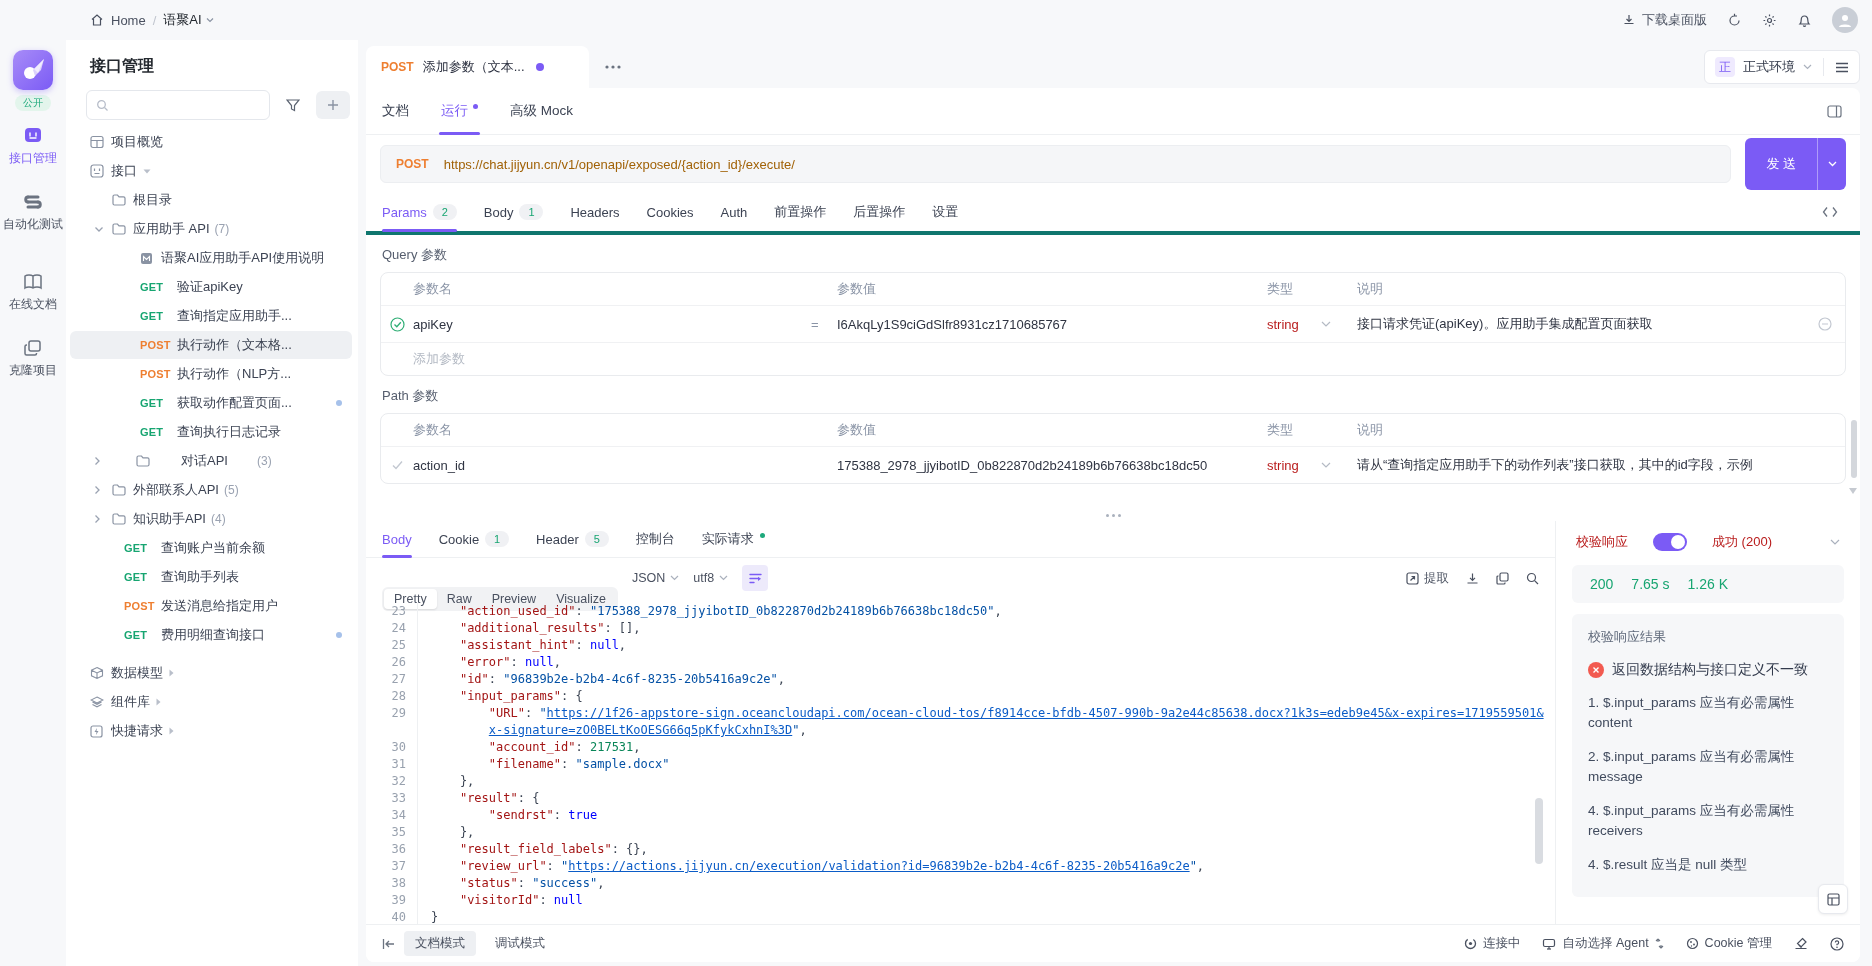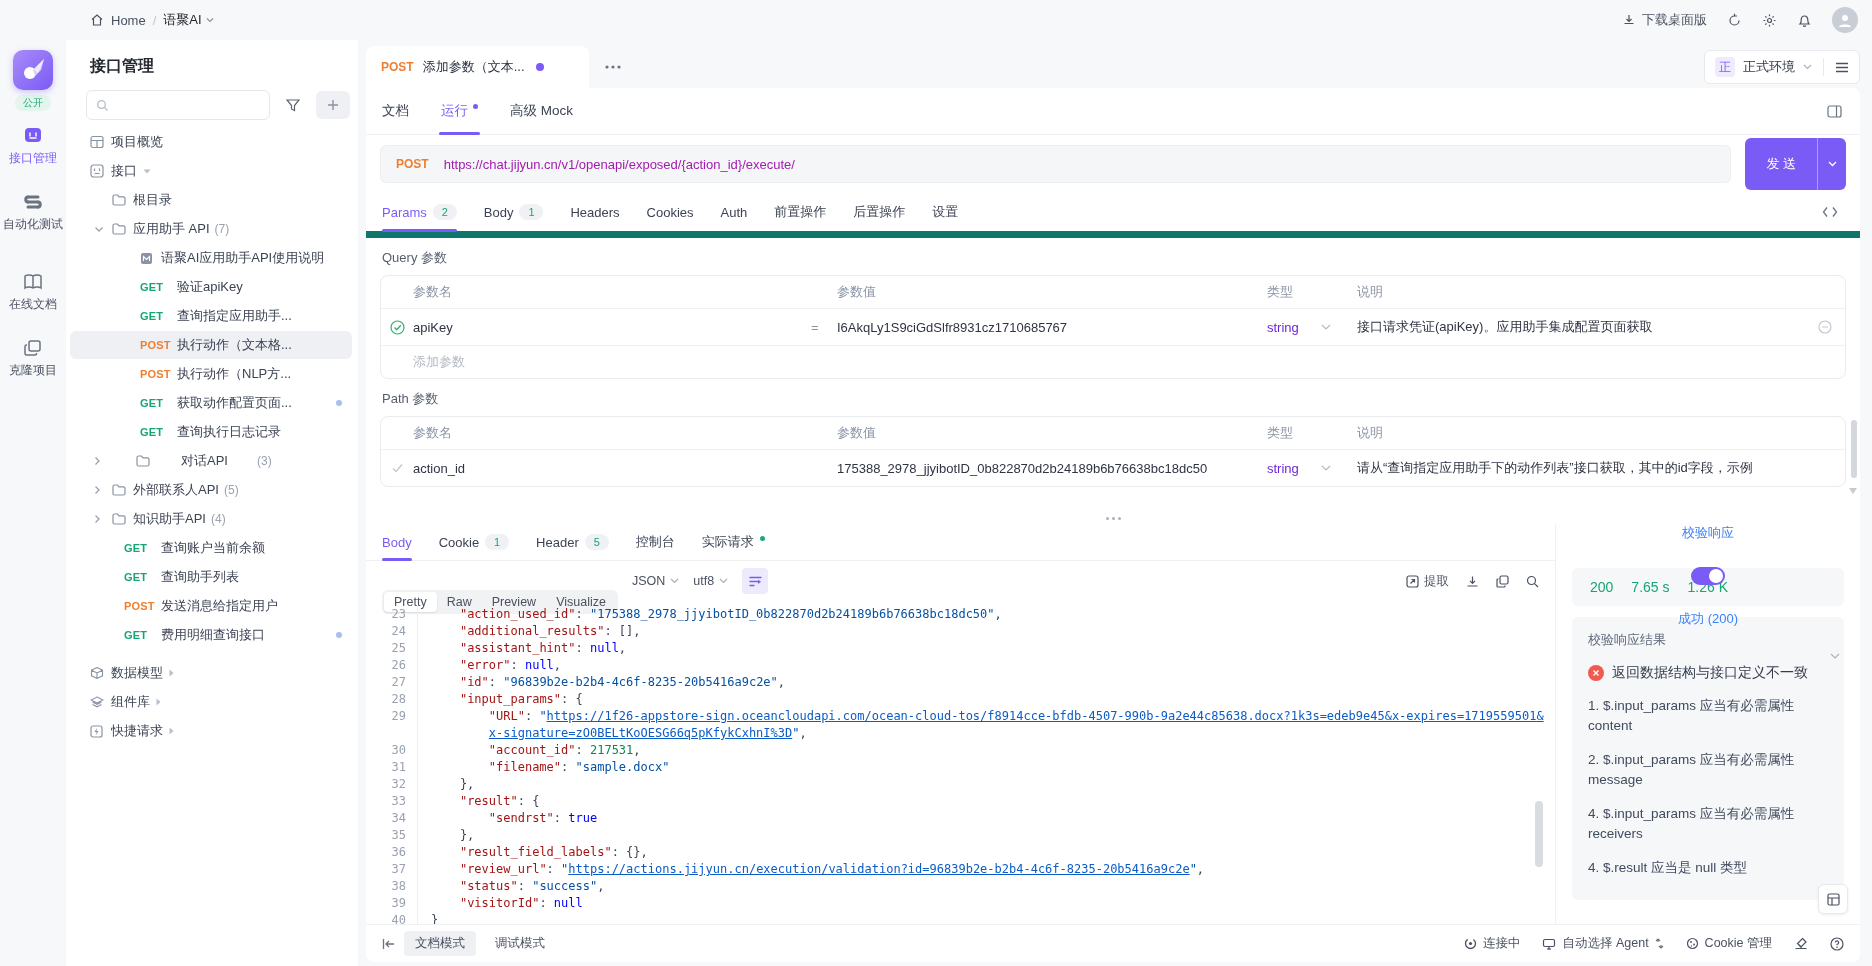--- a/index.html
+++ b/index.html
@@ -62,26 +62,26 @@
   .subtabs{height:46px;flex:none;display:flex;align-items:center;padding-left:16px;gap:32px;border-bottom:1px solid #eef0f2;font-size:13.5px;color:#3c4353;}
   .stab{position:relative;display:flex;gap:5px;align-items:center;height:100%;}
   .stab.active{color:#7b5bf5;}
   .stab.active::after{content:"";position:absolute;left:-2px;right:-2px;bottom:-1px;height:3px;border-radius:2px;background:#7b5bf5;}
   .sdot{width:5px;height:5px;border-radius:50%;background:#7b5bf5;margin-top:-9px;}
   .subtabs .right-ic{margin-left:auto;margin-right:18px;}
 
   .urlrow{height:58px;flex:none;display:flex;align-items:center;padding:0 14px;gap:14px;}
   .urlbar{flex:1;height:36px;background:#f5f6f8;border:1px solid #eceef1;border-radius:6px;display:flex;align-items:center;padding:0 15px;gap:15px;}
   .um{color:#ee7f31;font-weight:bold;font-size:12px;}
-  .uurl{font-size:13px;color:#a21caf;}
+  .uurl{font-size:13px;color:#a16207;}
   .sendbtn{height:52px;display:flex;flex:none;}
   .send-main{background:#7b5bf5;color:#fff;font-size:13px;display:flex;align-items:center;padding:0 21px;border-radius:6px 0 0 6px;}
   .send-arrow{width:28px;background:#7b5bf5;border-left:1px solid rgba(255,255,255,.4);border-radius:0 6px 6px 0;display:flex;align-items:center;justify-content:center;}
 
-  .reqtabs{height:38px;flex:none;display:flex;align-items:center;gap:27px;padding:0 16px;border-bottom:7px solid #0f766e;font-size:13px;color:#3c4353;}
+  .reqtabs{height:38px;flex:none;display:flex;align-items:center;gap:27px;padding:0 16px;border-bottom:4px solid #0f766e;font-size:13px;color:#3c4353;}
   .rtab{display:flex;align-items:center;gap:6px;height:100%;position:relative;}
   .rtab.active{color:#7b5bf5;}
   .rtab.active::after{content:"";position:absolute;left:0;right:0;bottom:-1px;height:3px;border-radius:2px;background:#7b5bf5;}
   .badge{min-width:16px;height:16px;border-radius:8px;background:#f0f1f4;color:#17a571;font-size:11px;display:flex;align-items:center;justify-content:center;padding:0 4px;}
   .reqtabs .right-ic{margin-left:auto;margin-right:6px;}
 
   .params{height:274px;flex:none;padding:0 14px;overflow:hidden;position:relative;}
   .seclabel{font-size:13px;color:#565e6e;margin:11px 0 8px 2px;}
   .ptable{border:1px solid #e9ebee;border-radius:8px;overflow:hidden;}
   .prow{display:flex;align-items:center;font-size:13px;}
@@ -89,21 +89,21 @@
   .prow.bodyr{height:36px;color:#2f3442;}
   .prow.addrow{height:32px;border-top:1px solid #f0f1f3;color:#b4bac4;}
   .cchk{width:32px;display:flex;justify-content:center;flex:none;}
   .cname{width:398px;flex:none;}
   .ceq{width:26px;flex:none;color:#8a94a6;}
   .cval{width:430px;flex:none;white-space:nowrap;overflow:hidden;}
   .ctype{width:54px;flex:none;}
   .cchev{width:36px;flex:none;display:flex;}
   .cdesc{flex:1;min-width:0;white-space:nowrap;overflow:hidden;}
   .cact{width:40px;flex:none;display:flex;justify-content:center;}
-  .typeval{color:#6d28d9;}
+  .typeval{color:#b91c1c;}
 
   .splitter{height:12px;flex:none;display:flex;align-items:center;justify-content:center;gap:3px;}
   .splitter i{width:3px;height:3px;border-radius:50%;background:#aab1bd;}
 
   .resp{flex:1;display:flex;min-height:0;}
   .rleft{flex:1;display:flex;flex-direction:column;min-width:0;}
   .rtabs{height:36px;flex:none;display:flex;align-items:center;gap:27px;padding:0 16px;border-bottom:1px solid #eef0f2;font-size:13px;color:#3c4353;}
   .rtoolbar{height:40px;flex:none;display:flex;align-items:center;padding:0 16px;gap:14px;}
   .seg{display:flex;background:#f1f2f4;border-radius:6px;padding:2px;margin-top:41px;}
   .seg .mode{padding:3px 10px;font-size:12.5px;color:#4a5160;border-radius:4px;}
@@ -114,21 +114,21 @@
   .rt-right .ib{display:flex;align-items:center;gap:5px;}
   .codewrap{flex:1;position:relative;overflow:hidden;padding-top:5px;}
   .crow{display:flex;line-height:17px;font-family:"DejaVu Sans Mono","Liberation Mono",monospace;font-size:12px;}
   .gut{width:40px;flex:none;text-align:right;padding-right:11px;color:#98a1ae;border-right:1px solid #eef0f2;}
   .ctext{white-space:pre;padding-left:13px;}
   .tk-k{color:#a31515;} .tk-s{color:#0451a5;} .tk-n{color:#098658;} .tk-w{color:#0000ff;}
   .tk-p{color:#3b4453;} .tk-l{color:#0b5cc7;text-decoration:underline;}
   .codesb{position:absolute;right:12px;top:200px;width:8px;height:66px;border-radius:4px;background:#d9dce1;}
 
   .rright{width:304px;flex:none;border-left:1px solid #eef0f2;position:relative;}
-  .vhead{height:42px;display:flex;align-items:center;padding:0 20px;gap:25px;font-size:13px;color:#3b82f6;flex-direction:column;}
+  .vhead{height:42px;display:flex;align-items:center;padding:0 20px;gap:25px;font-size:13px;color:#b91c1c;}
   .toggle{width:34px;height:18px;border-radius:9px;background:#7b5bf5;position:relative;flex:none;}
   .toggle::after{content:"";position:absolute;right:2px;top:2px;width:14px;height:14px;border-radius:50%;background:#fff;}
   .vchev{margin-left:auto;display:flex;}
   .statbox{margin:2px 16px 0;background:#f6f7f9;border-radius:6px;height:38px;display:flex;align-items:center;padding:0 18px;gap:18px;color:#17a571;font-size:14px;}
   .resbox{margin:11px 16px 0;background:#f6f7f9;border-radius:6px;padding:14px 16px;height:255px;}
   .vtitle{font-size:13px;color:#606a7b;}
   .verr{display:flex;gap:8px;align-items:center;margin-top:15px;font-size:14px;color:#333b4d;}
   .erricon{width:16px;height:16px;border-radius:50%;background:#f25a50;display:flex;align-items:center;justify-content:center;flex:none;}
   #issues p{margin:14px 0 0;font-size:13.5px;color:#414b5e;line-height:20px;max-width:242px;}
   .gridbtn{position:absolute;right:12px;bottom:10px;width:28px;height:28px;background:#fff;border:1px solid #e7e9ee;border-radius:6px;display:flex;align-items:center;justify-content:center;box-shadow:0 1px 3px rgba(0,0,0,.07);}

